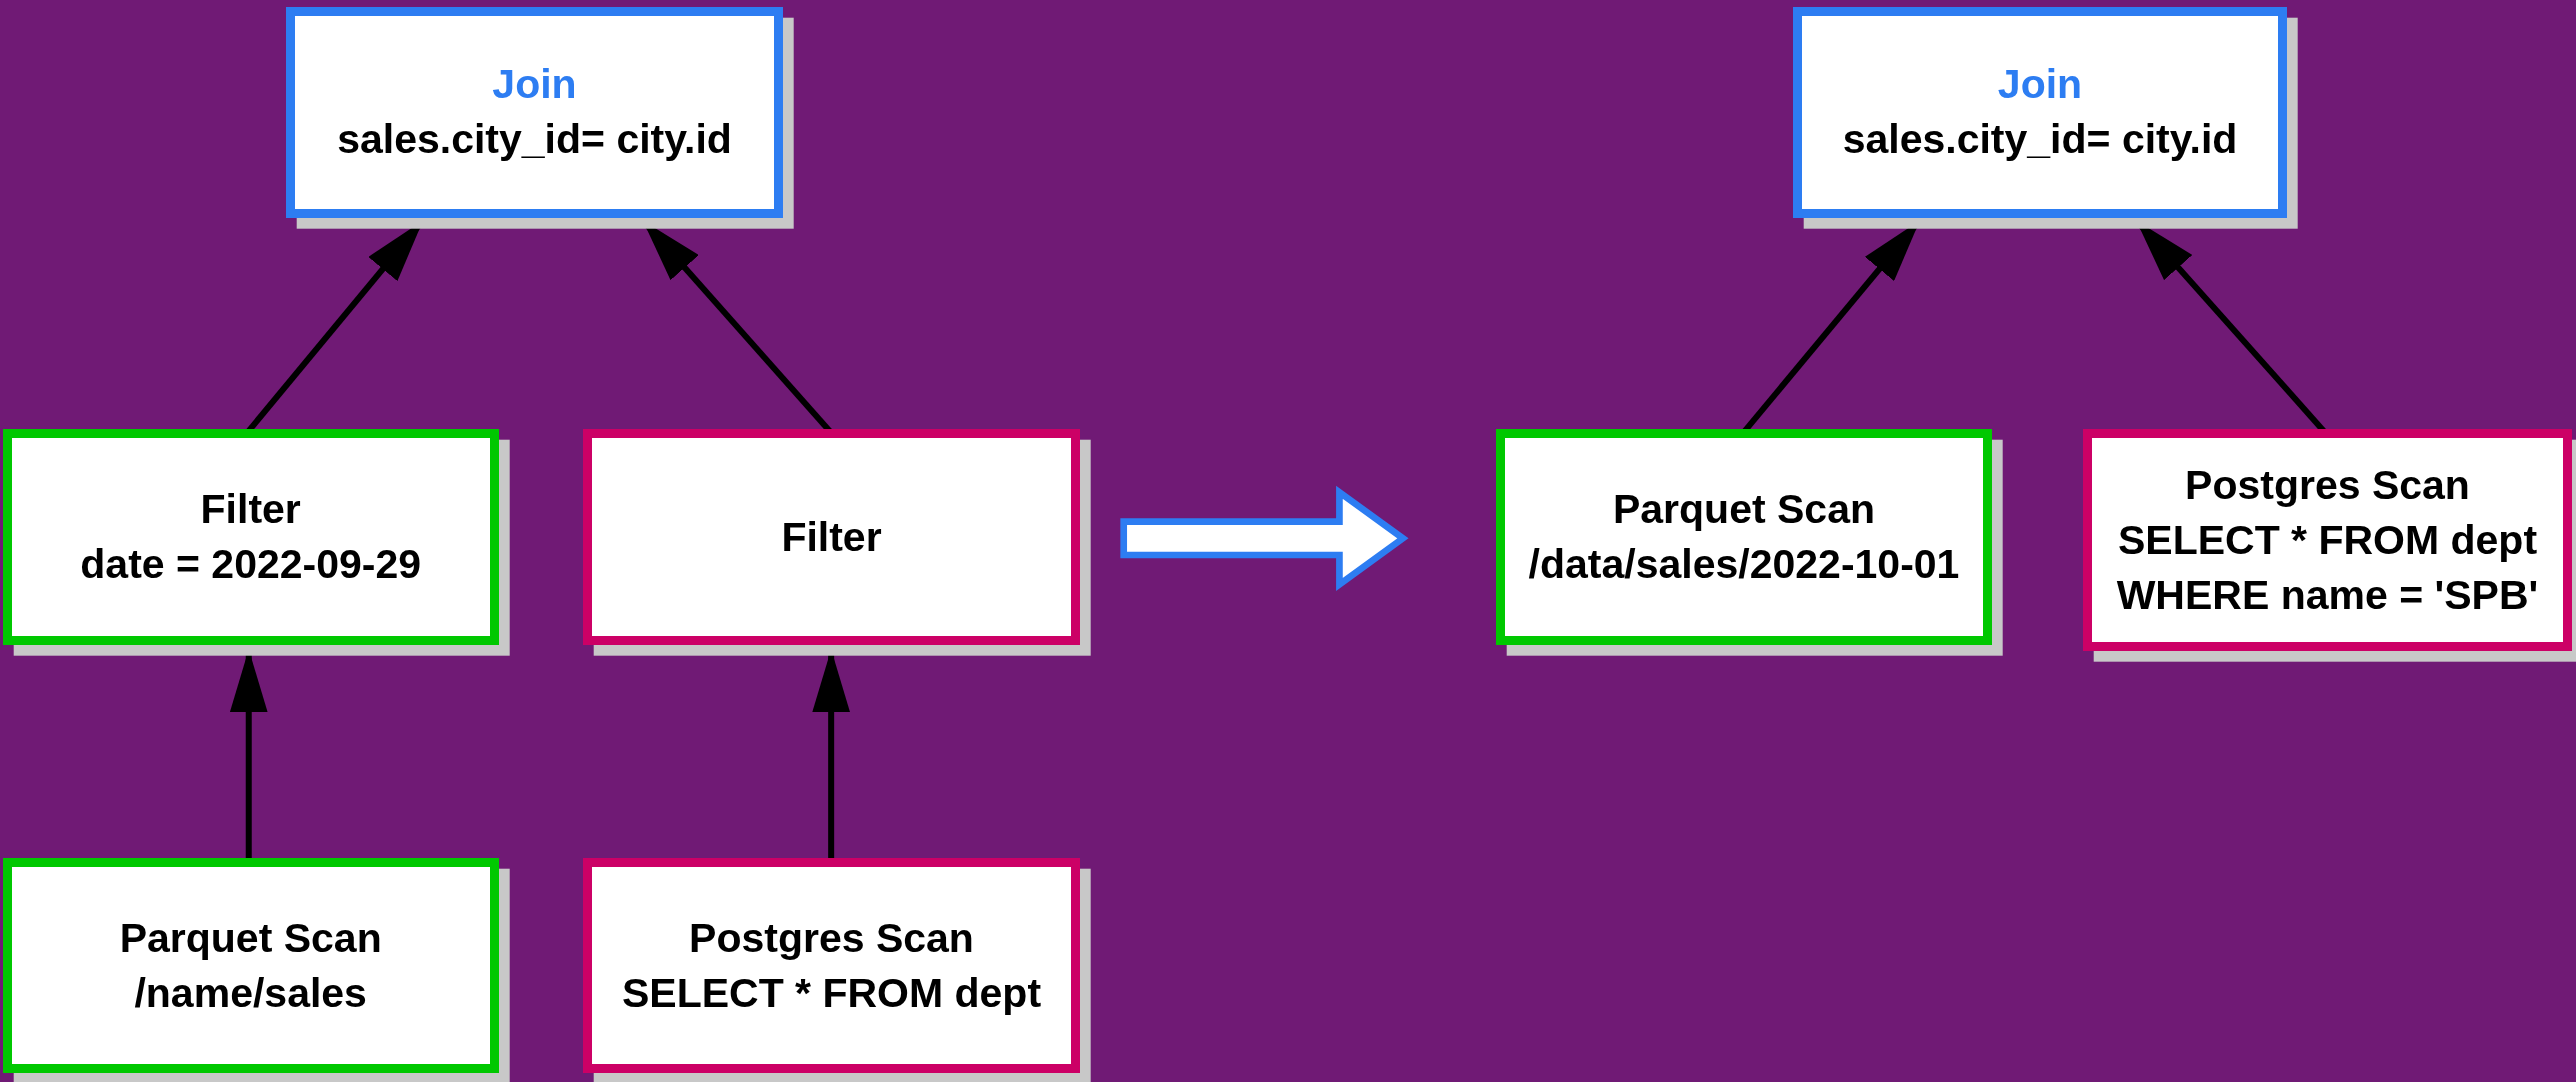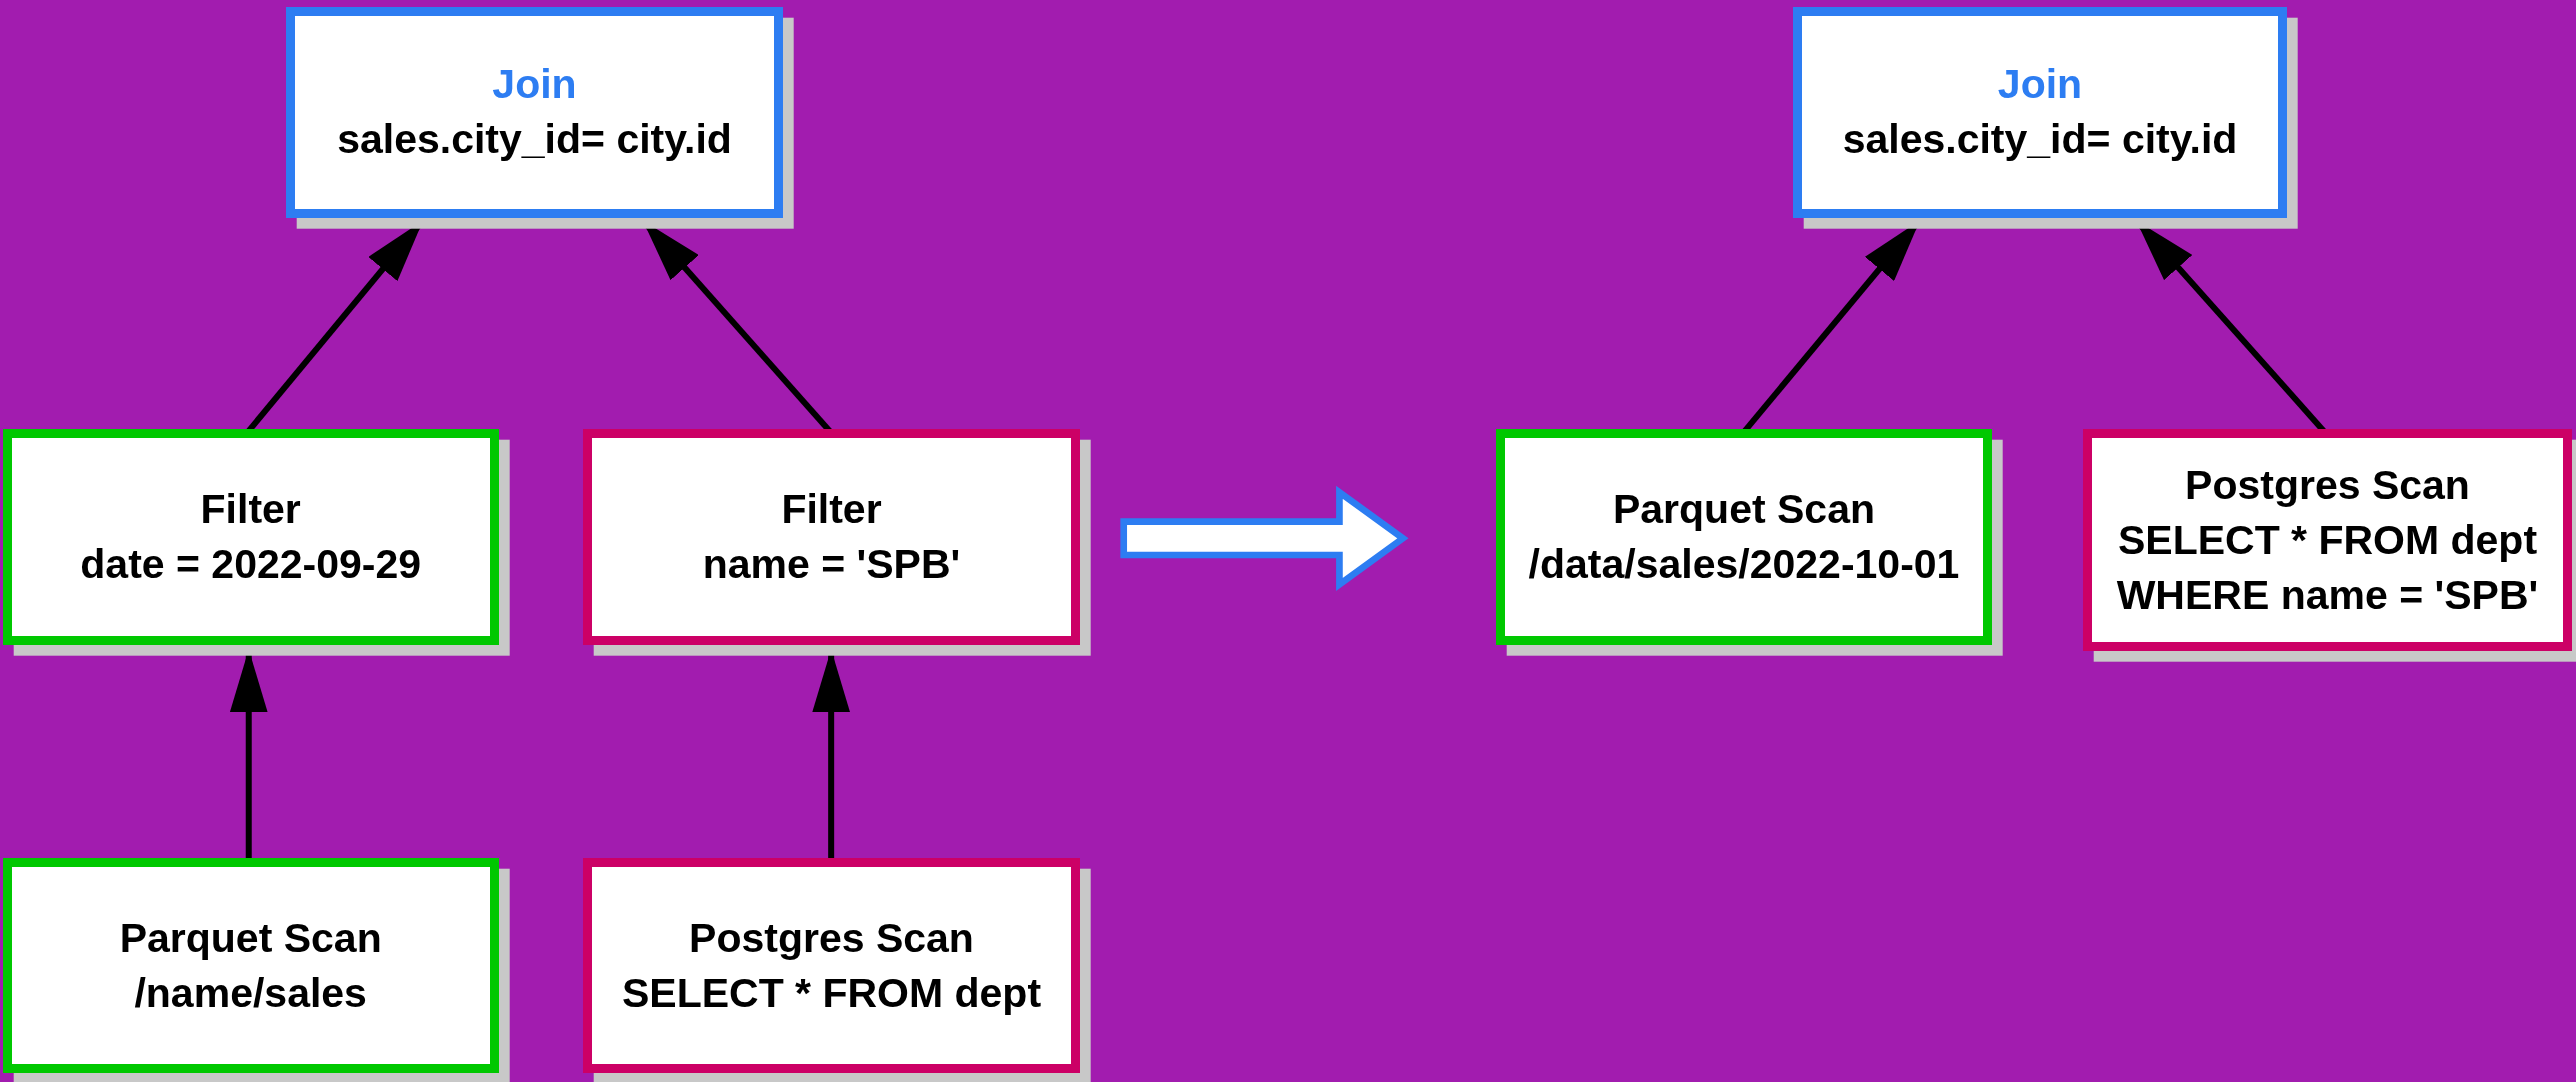--- a/index.html
+++ b/index.html
@@ -7,21 +7,21 @@
     --green:#00C800;
     --magenta:#CC0066;
     --shadow:#C8C8C8;
     --arrow:#000000;
     --text:#000000;
   }
   html,body{margin:0;padding:0;background:#ffffff;}
   .canvas{
     position:relative;
     width:2576px;height:1082px;
-    background:#a21caf;
+    background:#701a75;
     overflow:hidden;
     font-family:"Liberation Sans", sans-serif;
   }
   svg.edges{position:absolute;left:0;top:0;width:2576px;height:1082px;}
   .edge{stroke:var(--arrow);stroke-width:9;}
   #arrowhead path{fill:var(--arrow);}
   .transform-arrow{fill:#ffffff;stroke:var(--accent-blue);stroke-width:10;stroke-linejoin:miter;}
   .node{
     position:absolute;
     box-sizing:border-box;
@@ -72,21 +72,20 @@
     <div class="line">sales.city_id= city.id</div>
   </div>
 
   <div class="node green" style="left:2.7px;top:429px;width:496px;height:216px">
     <div class="line title">Filter</div>
     <div class="line">date = 2022-09-29</div>
   </div>
 
   <div class="node magenta" style="left:583px;top:429px;width:497px;height:216px">
     <div class="line title">Filter</div>
-    <div class="line">name = 'SPB'</div>
   </div>
 
   <div class="node green" style="left:2.7px;top:858px;width:496px;height:215px">
     <div class="line title">Parquet Scan</div>
     <div class="line">/name/sales</div>
   </div>
 
   <div class="node magenta" style="left:583px;top:858px;width:497px;height:215px">
     <div class="line title">Postgres Scan</div>
     <div class="line">SELECT * FROM dept</div>

